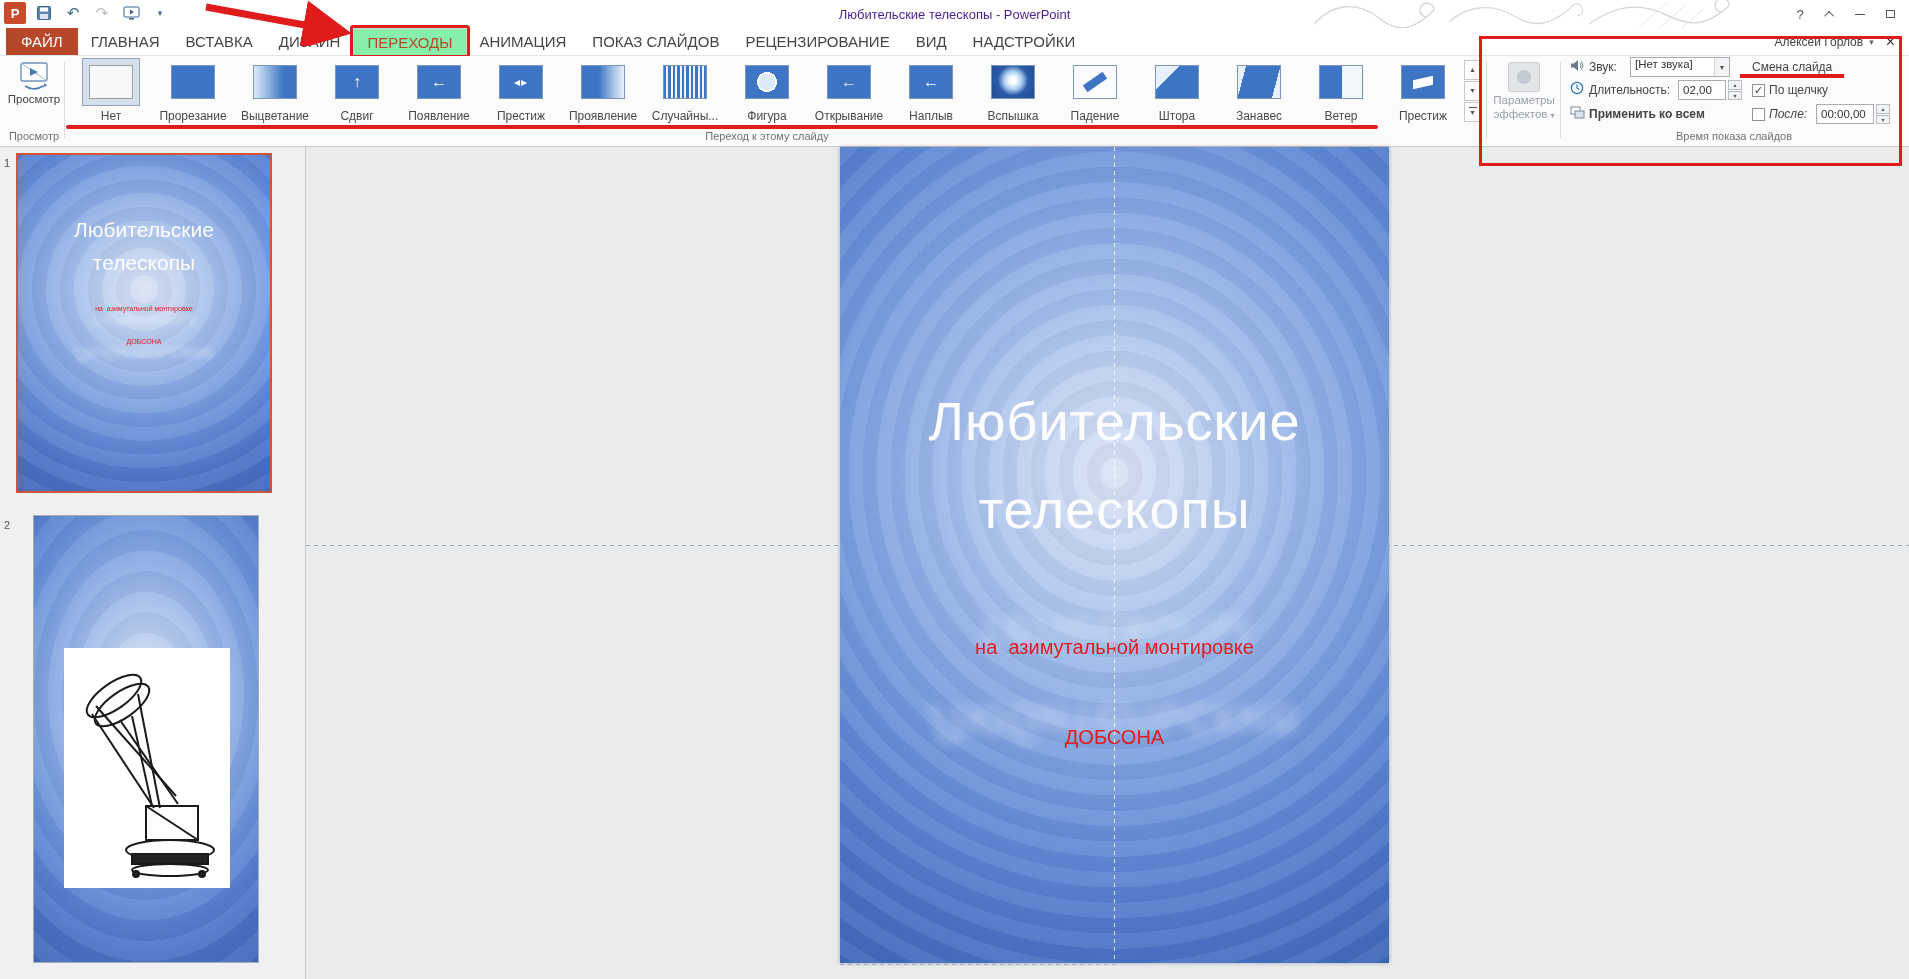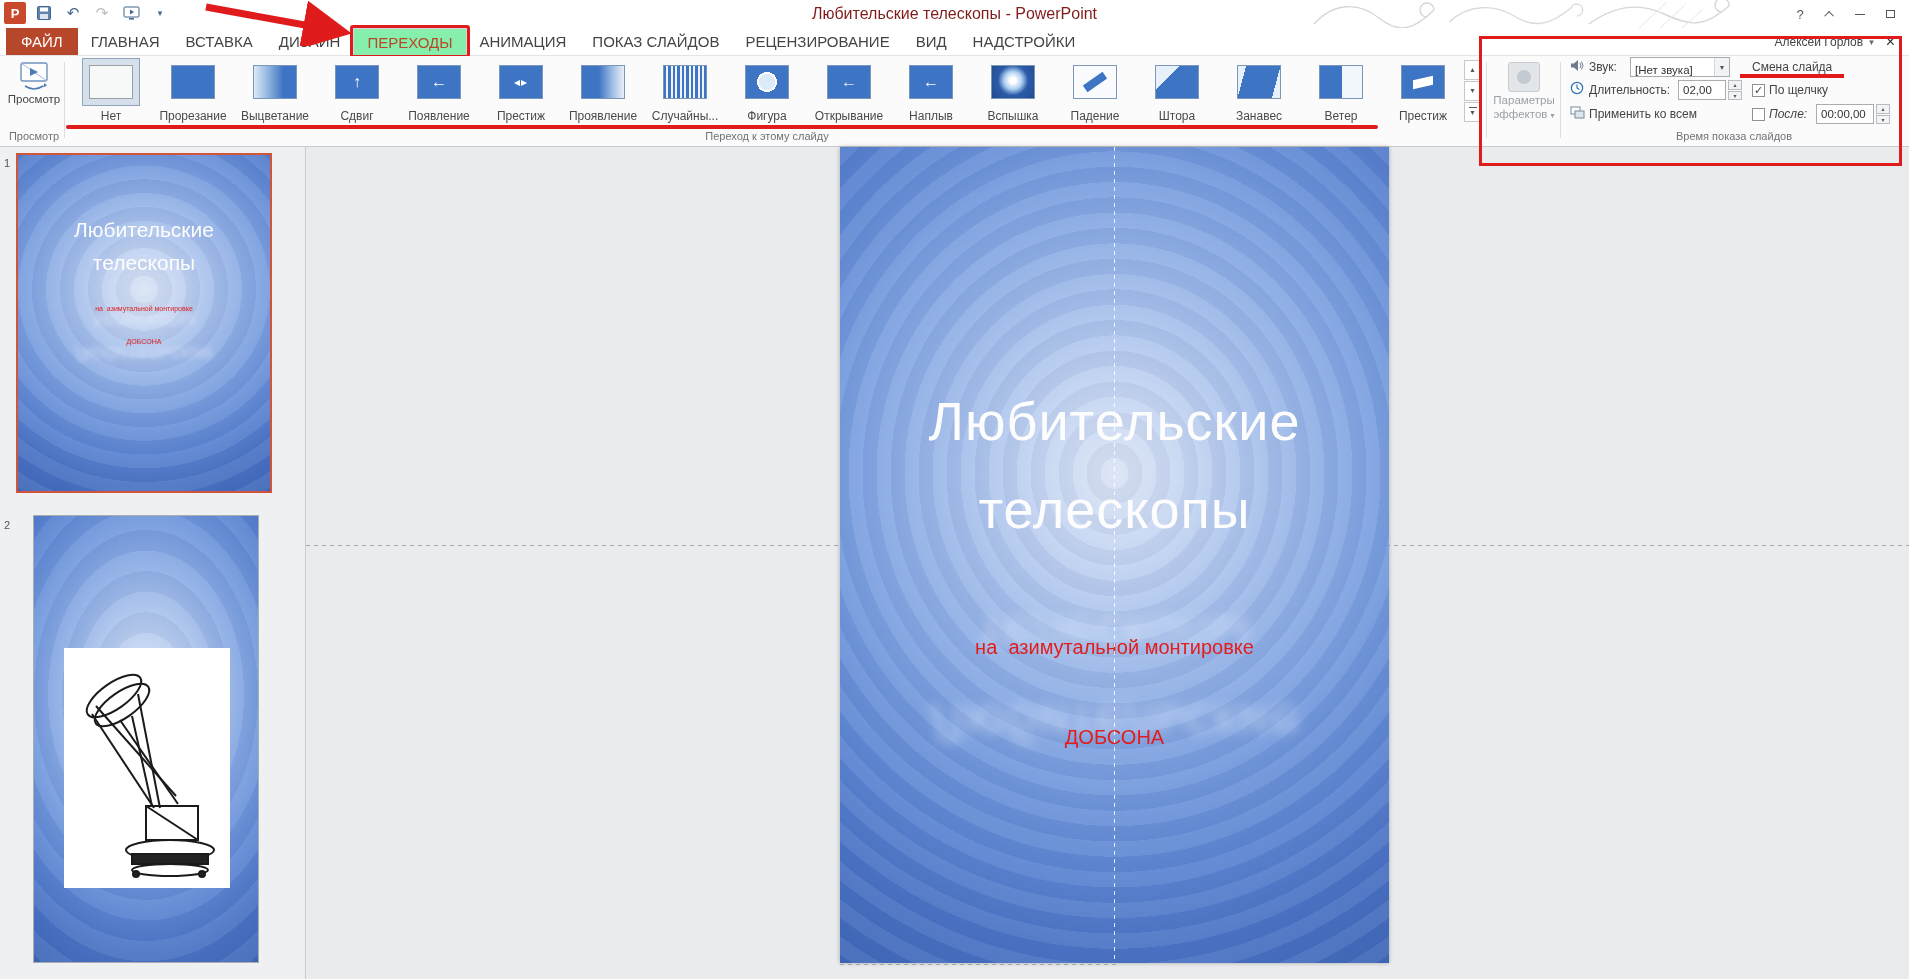--- a/index.html
+++ b/index.html
@@ -5,21 +5,21 @@
   *{box-sizing:border-box;margin:0;padding:0}
   body{font-family:"Liberation Sans",sans-serif;background:#e9ebed;}
   .app{position:relative;width:1909px;height:979px;overflow:hidden;background:#e9ebed;}
 
   
   .titlebar{position:absolute;top:0;left:0;right:0;height:28px;background:#fff;}
   .qat{position:absolute;left:4px;top:2px;display:flex;align-items:center;gap:7px;}
   .qat .qbtn{width:22px;height:22px;display:flex;align-items:center;justify-content:center;font-size:15px;color:#41658c;cursor:pointer;}
   .qat .logo{width:22px;height:22px;background:#c8492c;border-radius:2px;color:#fff;font-size:13px;font-weight:bold;display:flex;align-items:center;justify-content:center;}
   .qat .disabled{color:#b9bdc1;}
-  .win-title{position:absolute;left:0;right:0;top:0;height:28px;display:flex;align-items:center;justify-content:center;font-size:16px;color:#7f1d1d;pointer-events:none;}
+  .win-title{position:absolute;left:0;right:0;top:0;height:28px;display:flex;align-items:center;justify-content:center;font-size:13px;color:#4c1d95;pointer-events:none;}
   .ornament{position:absolute;right:140px;top:0;height:30px;width:460px;opacity:.9;}
   .wincontrols{position:absolute;right:6px;top:3px;display:flex;gap:4px;align-items:center;}
   .wc{width:26px;height:22px;display:flex;align-items:center;justify-content:center;color:#555;font-size:13px;cursor:pointer;}
   .wc .bar{display:block;width:10px;height:1px;background:#555;}
   .wc .box{display:block;width:9px;height:8px;border:1px solid #555;}
   .wc .chev{display:block;width:7px;height:7px;border-left:1px solid #555;border-top:1px solid #555;transform:rotate(45deg) translateY(2px);}
 
   
   .tabrow{position:absolute;top:28px;left:0;right:0;height:28px;background:#fff;display:flex;align-items:stretch;border-bottom:1px solid #e3e4e6;}
   .tab{padding:0 13px;display:flex;align-items:center;font-size:15px;color:#444;cursor:pointer;white-space:nowrap;}
@@ -62,21 +62,21 @@
   .gsb{height:20px;border:1px solid #c6c8ca;background:#fff;display:flex;align-items:center;justify-content:center;font-size:8px;color:#555;cursor:pointer;flex-direction:column;line-height:1;}
   .gsb .mbar{display:block;width:8px;border-top:1px solid #555;margin-bottom:1px;}
 
   .fx-btn{position:absolute;left:1492px;top:4px;width:64px;height:78px;display:flex;flex-direction:column;align-items:center;cursor:default;}
   .fx-icon{width:32px;height:30px;background:#e3e6e8;border:1px solid #c8ccd0;border-radius:3px;display:flex;align-items:center;justify-content:center;margin-top:2px;}
   .fx-icon i{display:block;width:14px;height:14px;border-radius:50%;background:#c3cad1;}
   .fx-line{font-size:11.5px;color:#9aa0a5;margin-top:2px;white-space:nowrap;}
 
   .trow{position:absolute;height:20px;display:flex;align-items:center;}
   .tlbl{font-size:12px;color:#444;white-space:nowrap;}
-  .combo{position:absolute;height:20px;border:1px solid #a9acb0;background:#fff;display:flex;align-items:flex-end;cursor:pointer;}
+  .combo{position:absolute;height:20px;border:1px solid #a9acb0;background:#fff;display:flex;align-items:flex-start;cursor:pointer;}
   .combo-txt{flex:1;font-size:11.5px;color:#333;padding:0 4px;white-space:nowrap;}
   .combo-arrow{width:15px;height:100%;display:flex;align-items:center;justify-content:center;font-size:8px;color:#555;border-left:1px solid #d4d6d8;background:#f2f3f4;}
   .spin{position:absolute;height:20px;border:1px solid #a9acb0;background:#fff;display:flex;align-items:center;justify-content:flex-start;font-size:11.5px;color:#333;padding:0 4px;}
   .spin-arrows{position:absolute;width:14px;height:20px;display:flex;flex-direction:column;gap:1px;}
   .spin-arrows span{flex:1;border:1px solid #b9bcc0;background:#f2f3f4;display:flex;align-items:center;justify-content:center;font-size:6px;color:#555;cursor:pointer;}
   .chk{width:13px;height:13px;border:1px solid #919191;background:#fff;display:flex;align-items:center;justify-content:center;font-size:11px;color:#444;cursor:pointer;}
   .txtbtn{display:flex;align-items:center;gap:4px;cursor:pointer;}
 
   
   .thumbpane{position:absolute;top:147px;left:0;width:306px;height:832px;background:#eef0f2;border-right:1px solid #c9cbcd;}
@@ -344,21 +344,21 @@
         <span class="tlbl">Длительность:</span>
       </div>
       <div class="spin" style="left:1678px;top:24px;width:48px;">
           <span>02,00</span>
         </div>
       <div class="spin-arrows" style="left:1728px;top:24px;">
         <span>▴</span>
         <span>▾</span>
       </div>
 
-      <div class="trow txtbtn" style="left:1570px;top:48px;">
+      <div class="trow txtbtn" style="left:1570px;top:48px;font-weight:bold;">
         <span><svg width="15" height="13" viewBox="0 0 15 13">
               <rect x="1" y="1" width="9" height="7" fill="#fff" stroke="#7a8a99"></rect>
               <rect x="5" y="5" width="9" height="7" fill="#dce6f0" stroke="#7a8a99"></rect>
             </svg></span>
         <span class="tlbl">Применить ко всем</span>
       </div>
 
       <div class="trow" style="left:1752px;top:1px;">
         <span class="tlbl">Смена слайда</span>
       </div>

